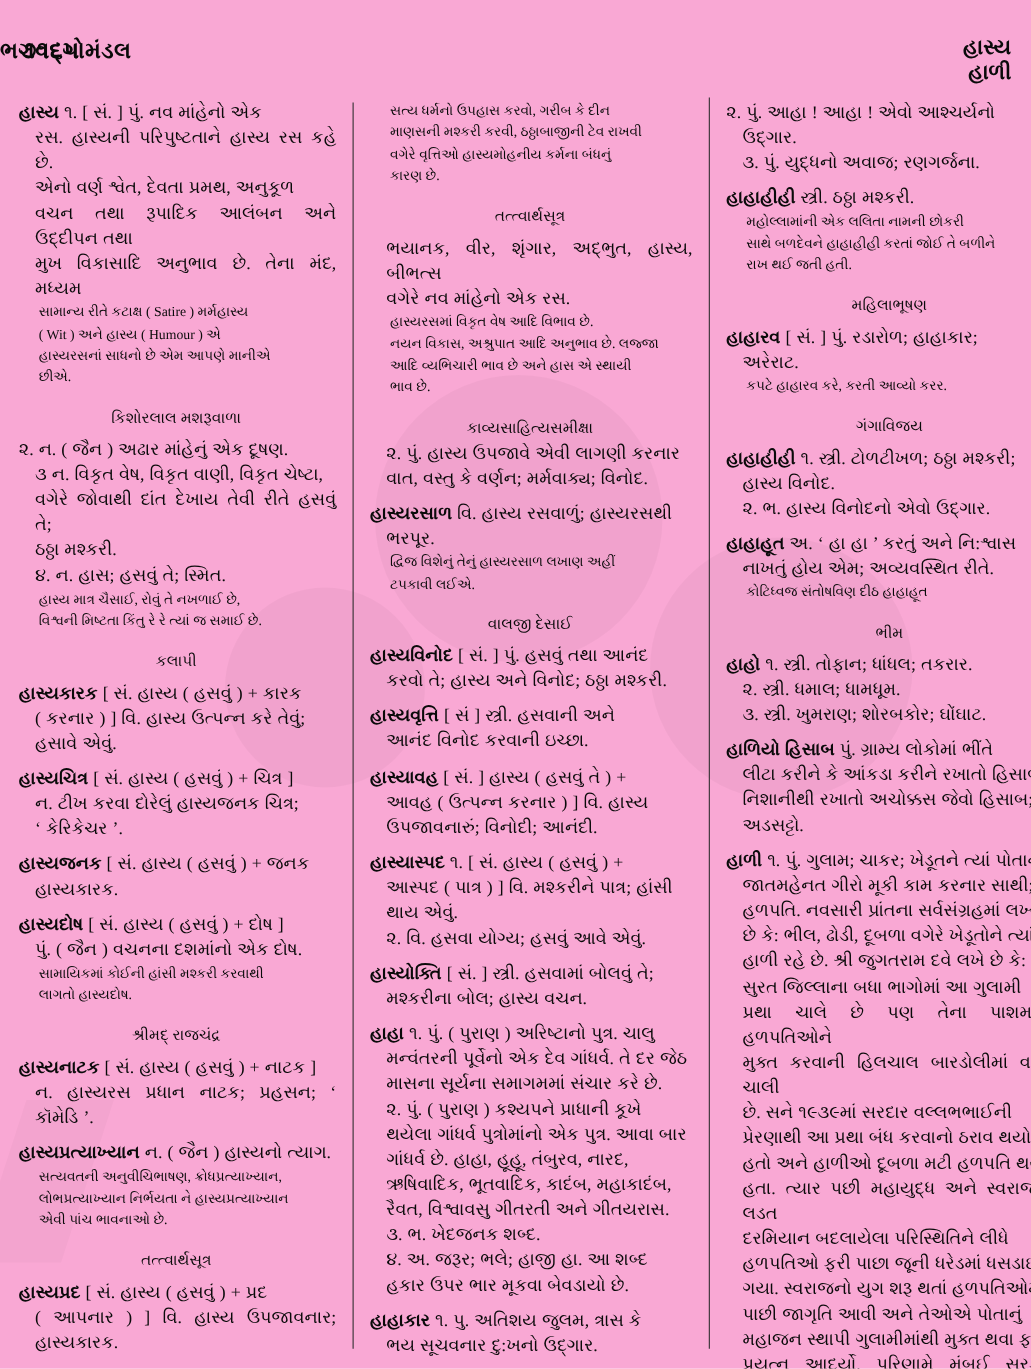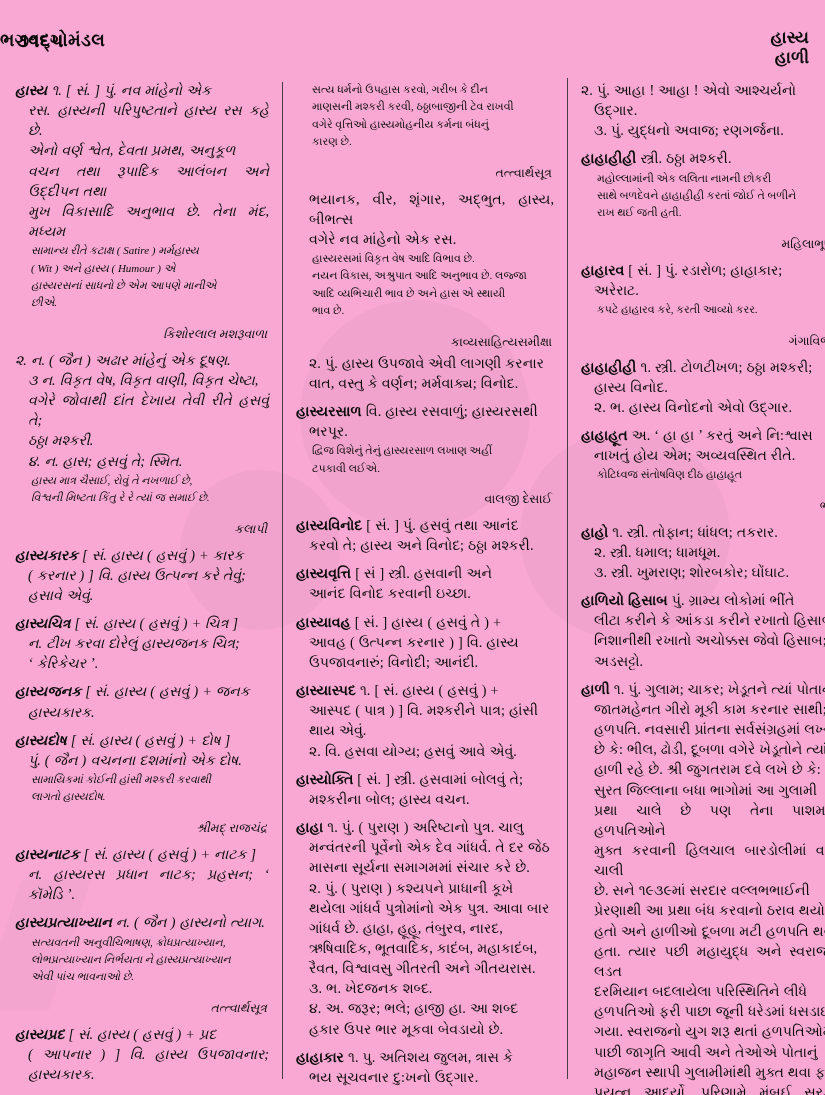--- a/index.html
+++ b/index.html
@@ -46,21 +46,21 @@
     position:absolute;left:10px;right:8px;top:80px;bottom:6px;
     display:flex;
   }
   .col{
     flex:0 0 auto;
     width:262px;
     position:relative;
     padding:0 5px;
     box-sizing:border-box;
   }
-  .col.c1{width:264px;font-style:italic;}
+  .col.c1{width:264px;}
   .col.c2{width:268px;}
   .col.c3{width:273px;}
   .rule{
     flex:0 0 auto;width:1px;
     background:#2a2a2a;
     margin:2px 8px 10px 8px;
     opacity:.85;
   }
   .rule.r2{margin-top:-2px;}
 
@@ -80,21 +80,21 @@
   
   .quote{
     font-size:11px;
     line-height:1.40;
     padding-left:16px;
     text-align:justify;
     margin:2px 0 2px 0;
   }
   .cite{
     font-size:12.4px;
-    text-align:right;
+    text-align:center;
     margin:16px 0 3px 0;
     padding-right:2px;
   }
 </style>
 </head>
 <body>
 
 <div id="page">
 
   <div class="wm" style="left:300px;top:300px;width:230px;height:230px;"></div>

